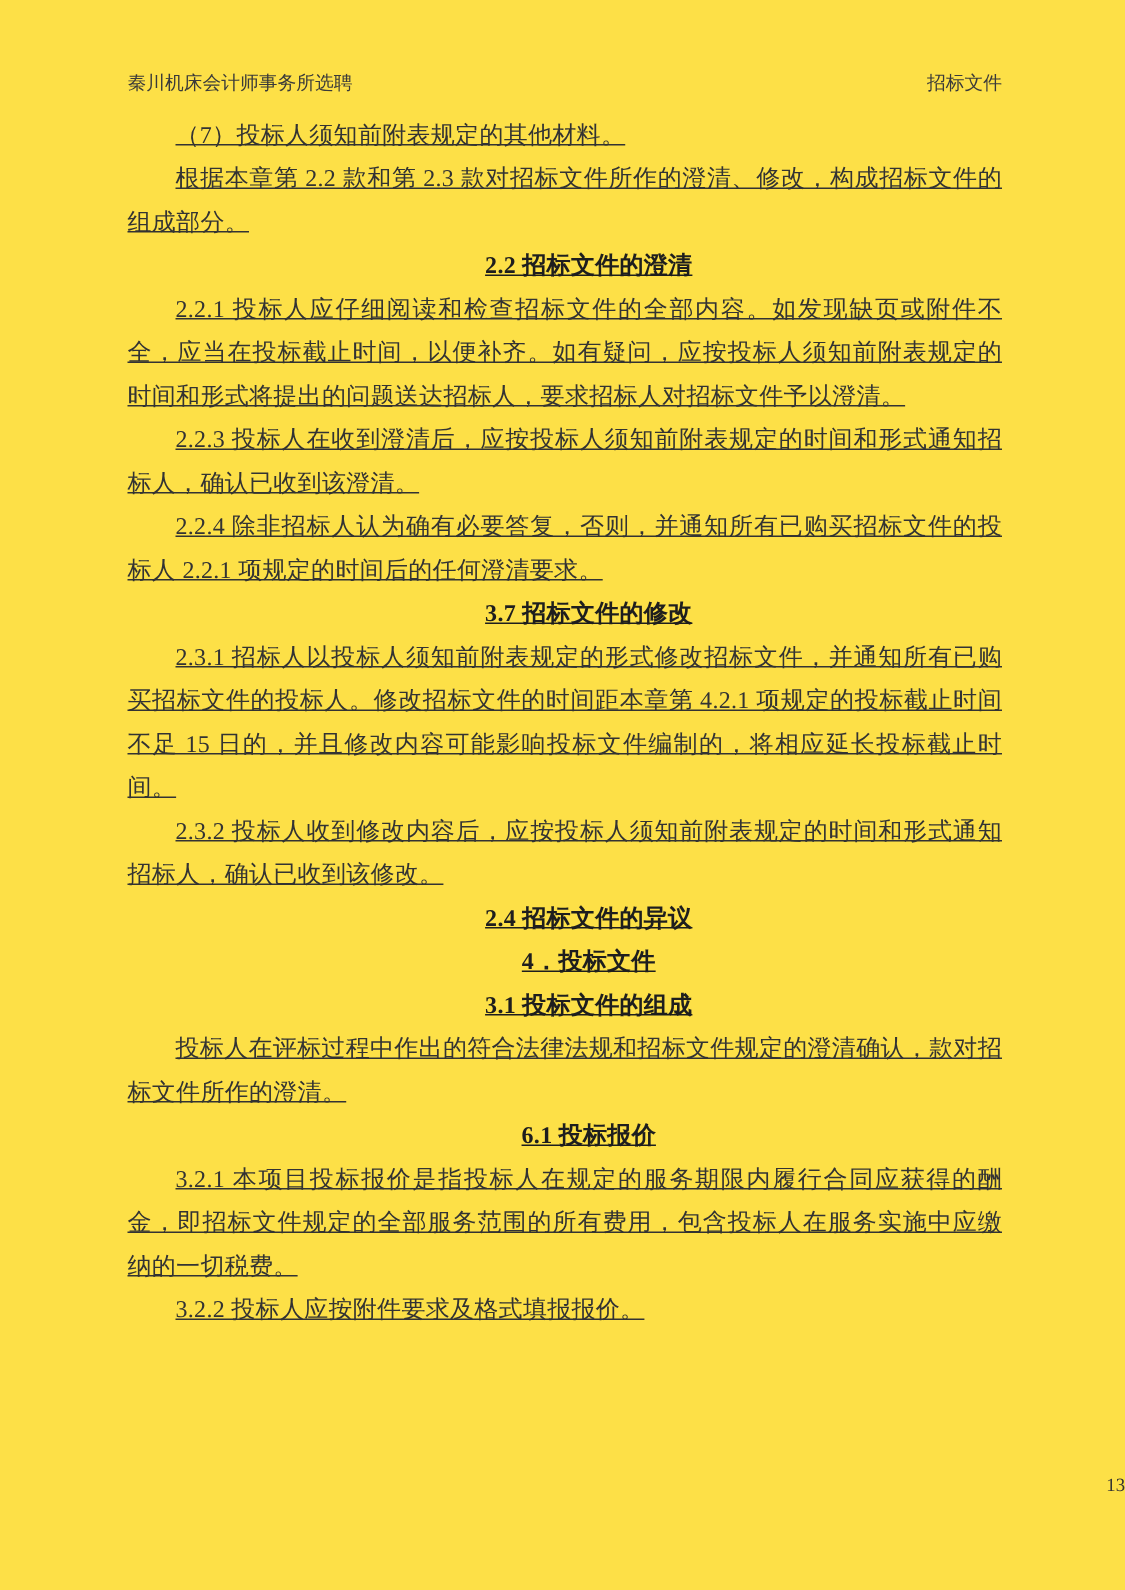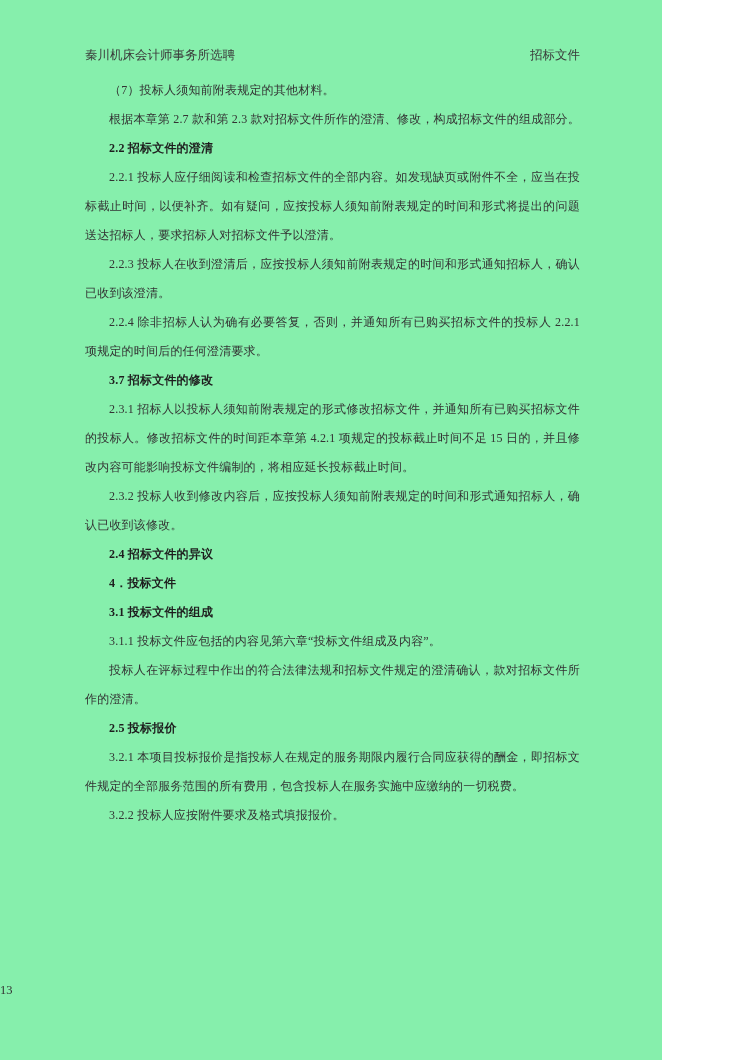--- a/index.html
+++ b/index.html
@@ -1,85 +1,85 @@
 <!DOCTYPE html>
 <html><head>
 <meta charset="utf-8">
 <style>
   * { box-sizing: border-box; }
   html, body { margin: 0; padding: 0; background: #ffffff; }
   .page {
-    width: 662px;
+    width: 750px;
     height: 1060px;
-    background: #86efac;
+    background: #fde047;
     position: relative;
     font-family: "Liberation Serif", "DejaVu Serif", serif;
     padding: 48px 82px 0 85px;
     overflow: hidden;
   }
   .header {
     display: flex;
     justify-content: space-between;
     align-items: baseline;
     font-size: 12.5px;
     color: #3a3a3a;
     margin-bottom: 13px;
     line-height: 15px;
   }
   .doc-body p {
     margin: 0;
     padding: 0;
-    font-size: 12px;
+    font-size: 16px;
     line-height: 29px;
     color: #333333;
     text-align: justify;
     text-indent: 2em;
     letter-spacing: 0.2px;
+    text-decoration: underline;
   }
   .doc-body p.heading {
     font-weight: bold;
     color: #1e1e1e;
-    text-align: left;
+    text-align: center;
   }
   .footer {
     position: absolute;
     left: 0;
     right: 0;
     bottom: 62px;
-    text-align: left;
+    text-align: right;
     font-size: 12.5px;
     color: #333333;
     line-height: 15px;
   }
 </style>
 </head>
 <body>
 
 <div class="page">
   <div class="header">
     <span>秦川机床会计师事务所选聘</span>
     <span>招标文件</span>
   </div>
 
   <div class="doc-body">
       <p class="body">（7）投标人须知前附表规定的其他材料。</p>
-      <p class="body">根据本章第 2.7 款和第 2.3 款对招标文件所作的澄清、修改，构成招标文件的组成部分。</p>
+      <p class="body">根据本章第 2.2 款和第 2.3 款对招标文件所作的澄清、修改，构成招标文件的组成部分。</p>
       <p class="heading">2.2 招标文件的澄清</p>
       <p class="body">2.2.1 投标人应仔细阅读和检查招标文件的全部内容。如发现缺页或附件不全，应当在投标截止时间，以便补齐。如有疑问，应按投标人须知前附表规定的时间和形式将提出的问题送达招标人，要求招标人对招标文件予以澄清。</p>
       <p class="body">2.2.3 投标人在收到澄清后，应按投标人须知前附表规定的时间和形式通知招标人，确认已收到该澄清。</p>
       <p class="body">2.2.4 除非招标人认为确有必要答复，否则，并通知所有已购买招标文件的投标人 2.2.1 项规定的时间后的任何澄清要求。</p>
       <p class="heading">3.7 招标文件的修改</p>
       <p class="body">2.3.1 招标人以投标人须知前附表规定的形式修改招标文件，并通知所有已购买招标文件的投标人。修改招标文件的时间距本章第 4.2.1 项规定的投标截止时间不足 15 日的，并且修改内容可能影响投标文件编制的，将相应延长投标截止时间。</p>
       <p class="body">2.3.2 投标人收到修改内容后，应按投标人须知前附表规定的时间和形式通知招标人，确认已收到该修改。</p>
       <p class="heading">2.4 招标文件的异议</p>
       <p class="heading">4．投标文件</p>
       <p class="heading">3.1 投标文件的组成</p>
-      <p class="body">3.1.1 投标文件应包括的内容见第六章“投标文件组成及内容”。</p>
       <p class="body">投标人在评标过程中作出的符合法律法规和招标文件规定的澄清确认，款对招标文件所作的澄清。</p>
-      <p class="heading">2.5 投标报价</p>
+      <p class="heading">6.1 投标报价</p>
       <p class="body">3.2.1 本项目投标报价是指投标人在规定的服务期限内履行合同应获得的酬金，即招标文件规定的全部服务范围的所有费用，包含投标人在服务实施中应缴纳的一切税费。</p>
       <p class="body">3.2.2 投标人应按附件要求及格式填报报价。</p>
     </div>
 
   <div class="footer">
     <span>13</span>
   </div>
 </div>
 
 </body></html>

